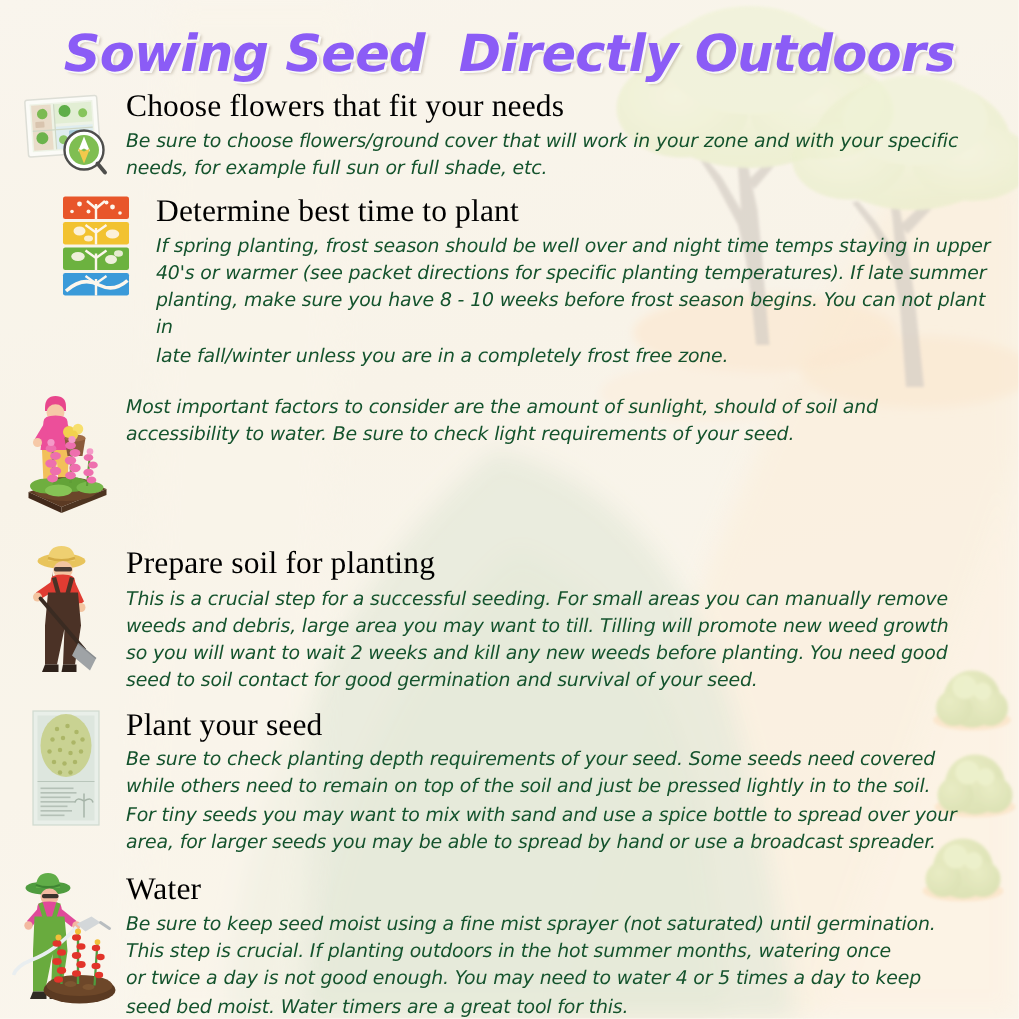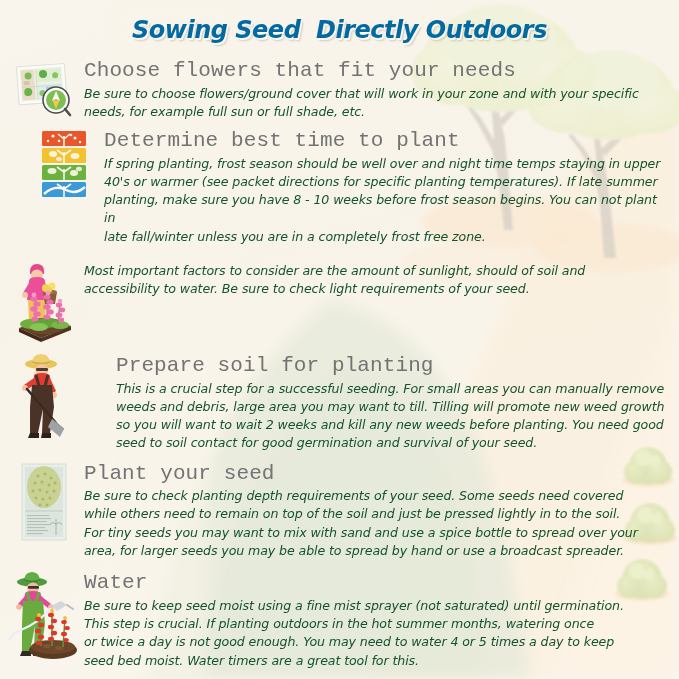--- a/index.html
+++ b/index.html
@@ -40,23 +40,23 @@
     text-align: center;
     padding-top: 16px;
     height: 56px;
   }
 
   #poster-title {
     display: inline-block;
     font-family: "DejaVu Sans", sans-serif;
     font-style: italic;
     font-weight: bold;
-    font-size: 24px;
+    font-size: 34px;
     letter-spacing: -0.5px;
-    color: #0369a1;
+    color: #8b5cf6;
     text-shadow: 1.5px 1.5px 0px rgba(255,255,255,0.85),
                  2.5px 2.5px 2px rgba(120,100,75,0.28);
     white-space: pre;
     text-align: center;
   }
 
   #sections {
     position: relative;
   }
 
@@ -77,44 +77,44 @@
     padding-top: 2px;
   }
 
   .text-cell {
     flex: 1;
     padding-left: 4px;
     padding-top: 0px;
   }
 
   .sec-heading {
-    font-family: Liberation Mono, monospace;
+    font-family: Liberation Serif, serif;
     font-weight: normal;
     font-size: 21px;
     line-height: 1.22;
-    color: #737373;
+    color: #000000;
     letter-spacing: 0.1px;
     margin-bottom: 1px;
   }
 
   .sec-body {
     font-family: "DejaVu Sans", sans-serif;
     font-style: italic;
     font-size: 12.6px;
     line-height: 1.45;
     color: #14532d;
     letter-spacing: -0.1px;
     white-space: pre-line;
   }
 
   
   #sec-1 { margin-top: 2px; }
   #sec-2 { margin-top: 7px; padding-left: 28px; }
   #sec-3 { margin-top: 8px; }
-  #sec-4 { margin-top: 7px; gap: 32px; }
+  #sec-4 { margin-top: 17px; }
   #sec-5 { margin-top: 6px; }
   #sec-6 { margin-top: 6px; }
 
   #sec-3 .text-cell { padding-top: 8px; }
   #sec-4 .text-cell { padding-top: 4px; }
   #sec-5 .text-cell { padding-top: 2px; }
   #sec-6 .text-cell { padding-top: 4px; }
 
   svg { display: block; overflow: visible; }
 </style>

